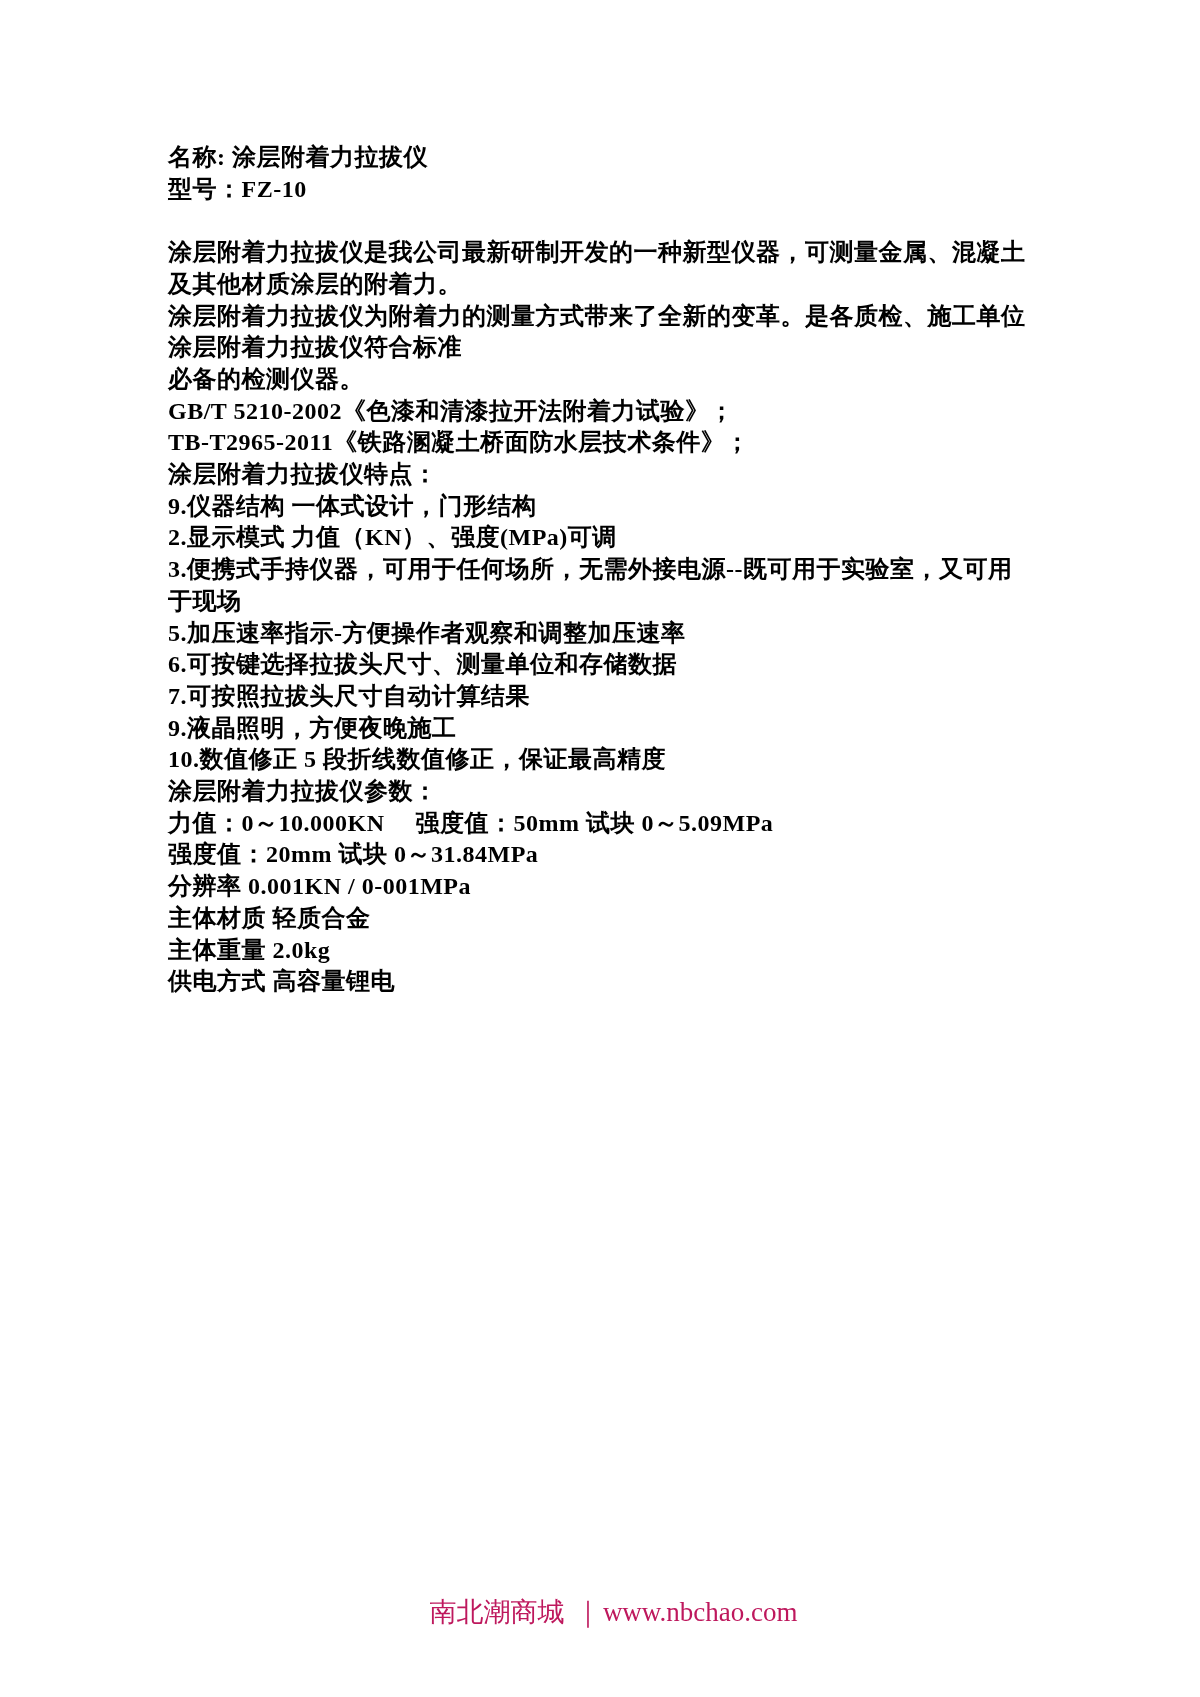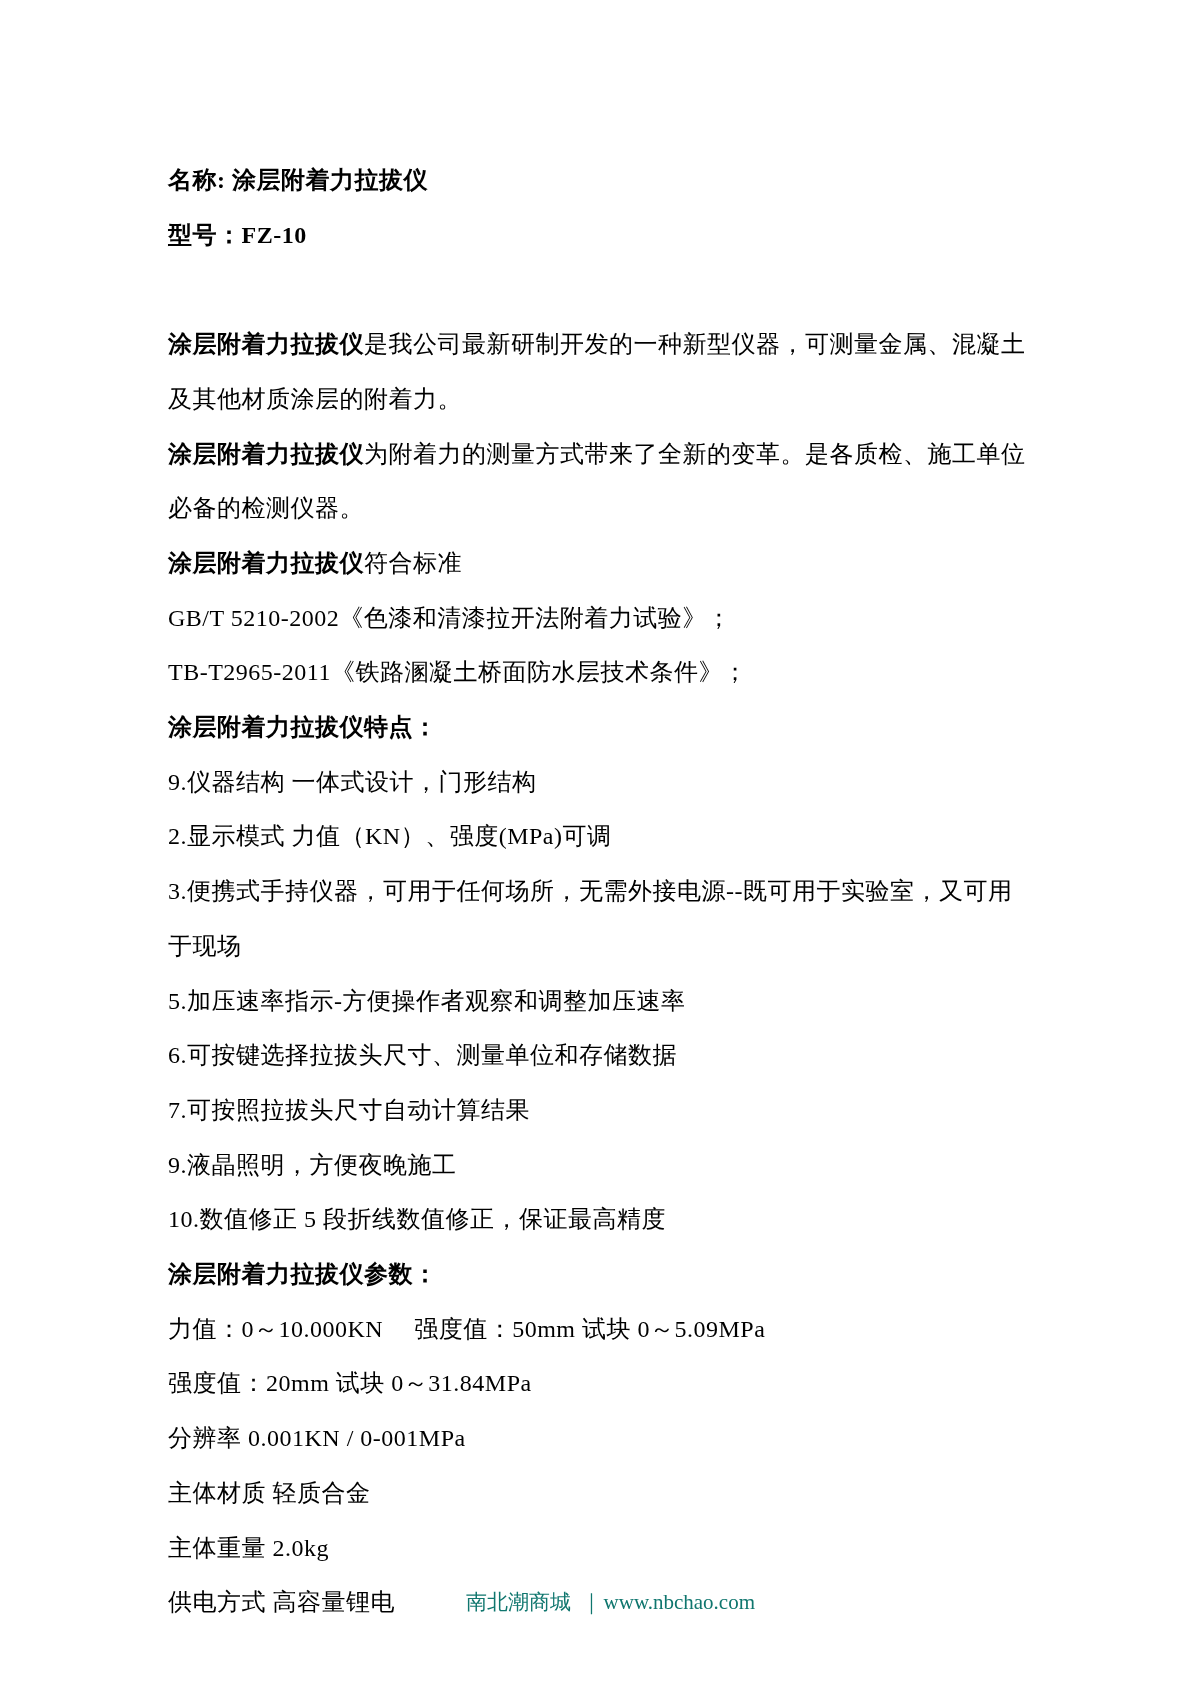--- a/index.html
+++ b/index.html
@@ -27,50 +27,49 @@
     left: 168px;
     top: 142px;
     width: 890px;
     font-size: 24px;
     line-height: 31.7px;
     letter-spacing: 0.5px;
   }
   .line {
     white-space: pre-wrap;
     min-height: 31.7px;
-    margin-top: 23px;
   }
-  .seg { font-weight: normal; }
+  .seg { font-weight: bold; }
   .seg.bold { font-weight: bold; }
   .footer {
     position: absolute;
     left: 0;
     top: 1563px;
     width: 1200px;
     text-align: center;
-    font-size: 21px;
-    color: #0f766e;
+    font-size: 27px;
+    color: #be185d;
     white-space: pre-wrap;
   }
   .footer .sep { padding: 0 2px 0 10px; }
 </style>
 </head>
 <body>
 
 <div class="page">
 
   <div class="doc-content">
       <div class="line"><span class="seg bold">名称: 涂层附着力拉拔仪</span></div>
       <div class="line"><span class="seg bold">型号：FZ-10</span></div>
       <div class="line">&nbsp;</div>
       <div class="line"><span class="seg bold">涂层附着力拉拔仪</span><span class="seg">是我公司最新研制开发的一种新型仪器，可测量金属、混凝土</span></div>
       <div class="line"><span class="seg">及其他材质涂层的附着力。</span></div>
       <div class="line"><span class="seg bold">涂层附着力拉拔仪</span><span class="seg">为附着力的测量方式带来了全新的变革。是各质检、施工单位</span></div>
+      <div class="line"><span class="seg bold">涂层附着力拉拔仪</span><span class="seg">符合标准</span></div>
       <div class="line"><span class="seg">必备的检测仪器。</span></div>
-      <div class="line"><span class="seg bold">涂层附着力拉拔仪</span><span class="seg">符合标准</span></div>
       <div class="line"><span class="seg">GB/T 5210-2002《色漆和清漆拉开法附着力试验》；</span></div>
       <div class="line"><span class="seg">TB-T2965-2011《铁路溷凝土桥面防水层技术条件》；</span></div>
       <div class="line"><span class="seg bold">涂层附着力拉拔仪特点：</span></div>
       <div class="line"><span class="seg">9.仪器结构 一体式设计，门形结构</span></div>
       <div class="line"><span class="seg">2.显示模式 力值（KN）、强度(MPa)可调</span></div>
       <div class="line"><span class="seg">3.便携式手持仪器，可用于任何场所，无需外接电源--既可用于实验室，又可用</span></div>
       <div class="line"><span class="seg">于现场</span></div>
       <div class="line"><span class="seg">5.加压速率指示-方便操作者观察和调整加压速率</span></div>
       <div class="line"><span class="seg">6.可按键选择拉拔头尺寸、测量单位和存储数据</span></div>
       <div class="line"><span class="seg">7.可按照拉拔头尺寸自动计算结果</span></div>

